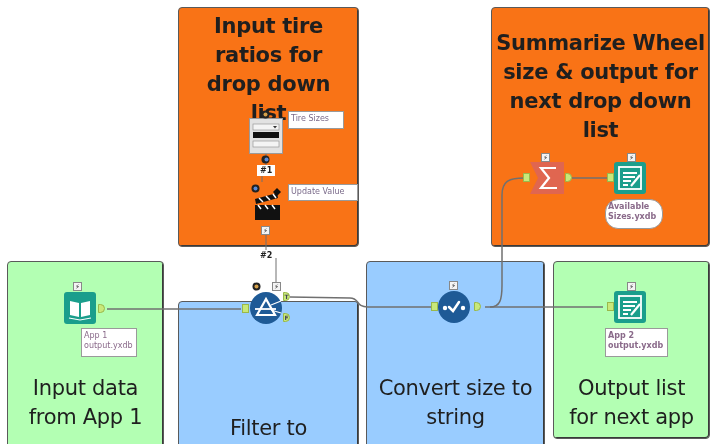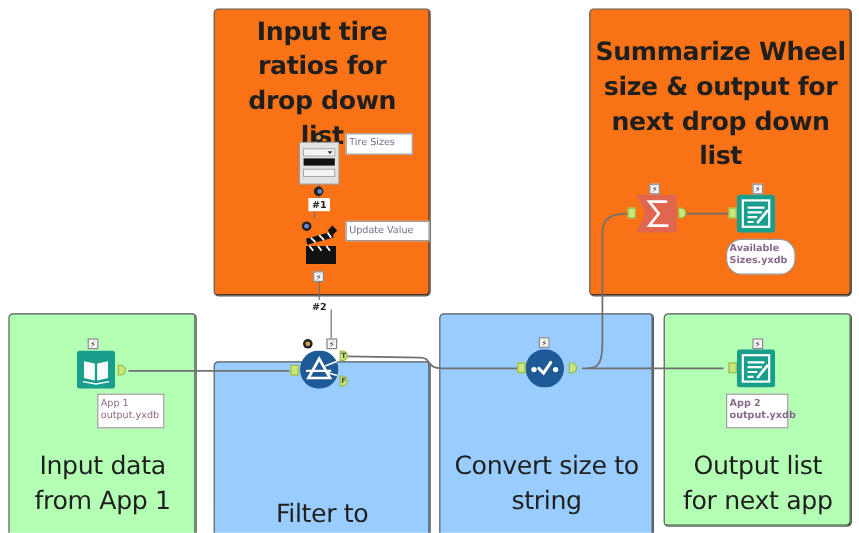--- a/index.html
+++ b/index.html
@@ -165,14 +165,14 @@
 <div class="bolt" style="left:627px;top:282px;">⚡</div>
 <div class="anchor" style="left:607px;top:302px;"></div>
 <div class="tool" style="left:614px;top:291px;width:32px;height:32px;">
   <svg width="32" height="32">
     <rect x="0" y="0" width="32" height="32" rx="3" fill="#1a9e8c"></rect>
     <rect x="5" y="5" width="22" height="22" fill="none" stroke="#fff" stroke-width="1.8"></rect>
     <path d="M9 11 L23 11 M9 15 L21 15 M9 19 L17 19 M9 23 L14 23" stroke="#fff" stroke-width="1.8"></path>
     <path d="M17 24 L26 13" stroke="#fff" stroke-width="2.2"></path>
   </svg>
 </div>
-<div class="annot" style="left:605px;top:328px;width:52px;height:29px;color:#8a6a8a;font-weight:bold;">App 2
+<div class="annot" style="left:605px;top:328px;width:63px;height:29px;color:#8a6a8a;font-weight:bold;">App 2
 output.yxdb</div>
 
 </body></html>

